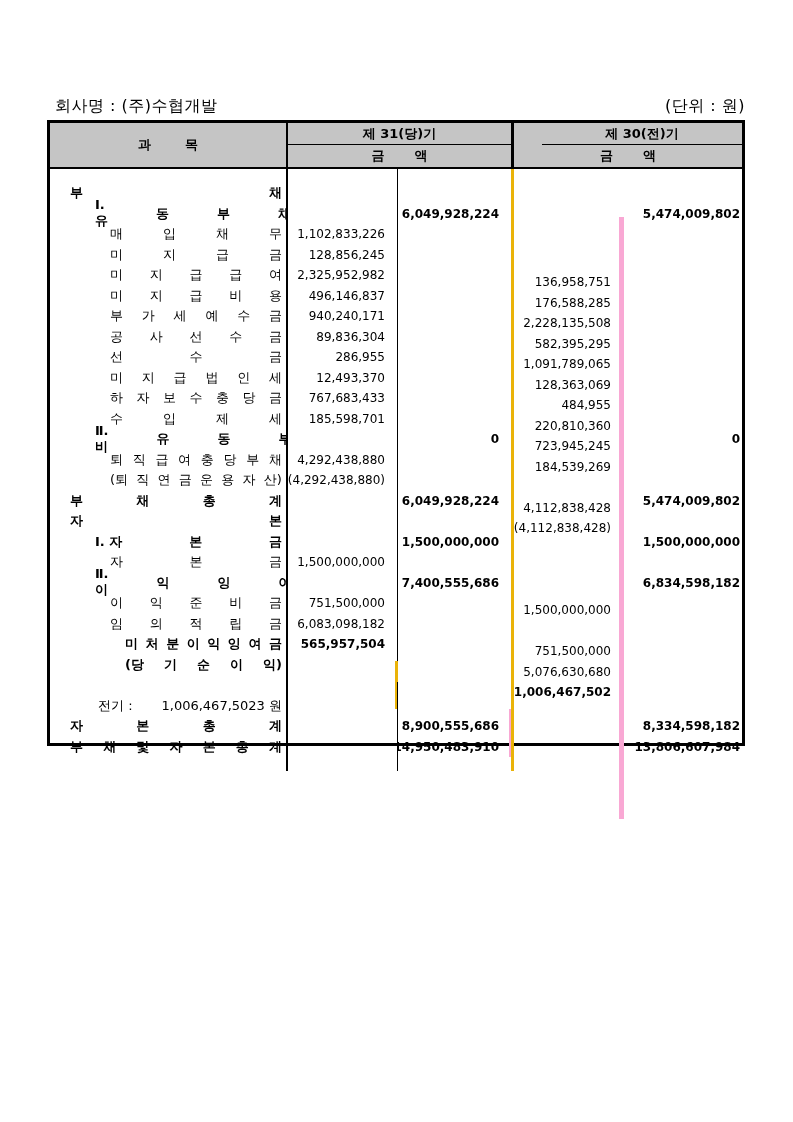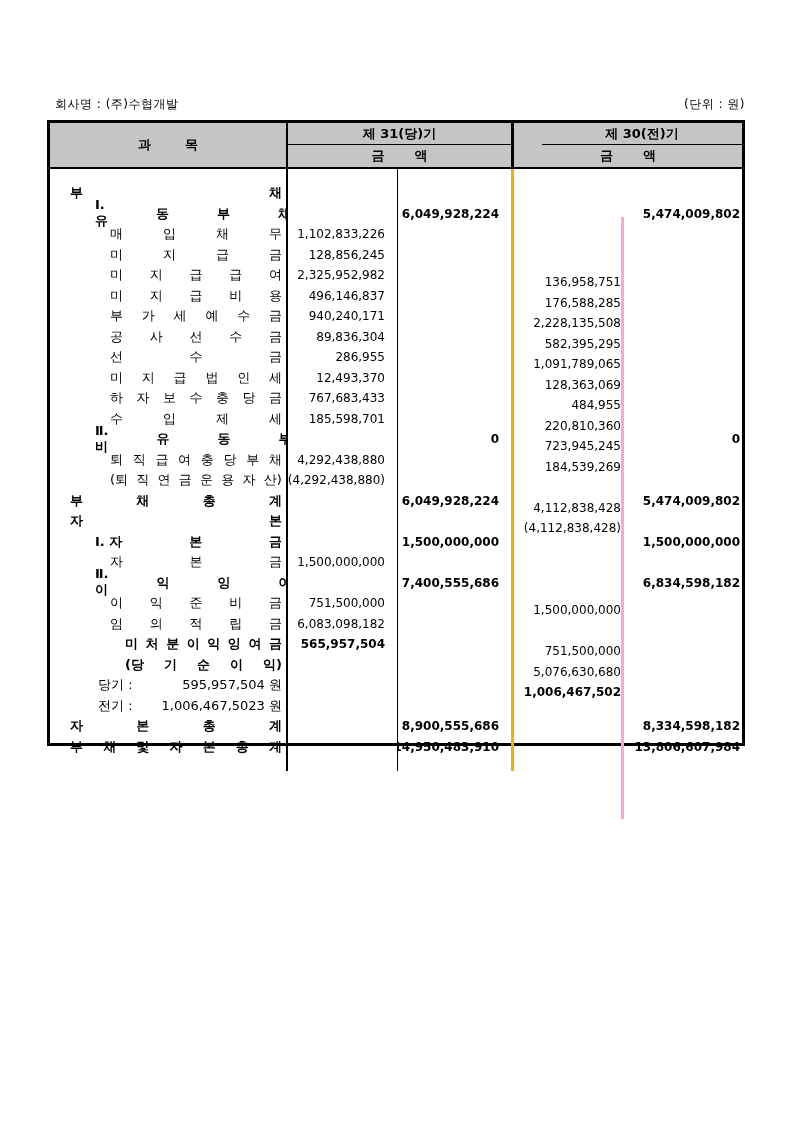--- a/index.html
+++ b/index.html
@@ -9,21 +9,21 @@
     width:793px; height:1122px;
     background:#ffffff;
     font-family:"DejaVu Sans", sans-serif;
     color:#000;
     overflow:hidden;
   }
   
   .doc-meta {
     position:absolute; left:55px; top:96px; width:690px;
     display:flex; justify-content:space-between; align-items:center;
-    font-size:12px; letter-spacing:0.5px;
+    font-size:16px; letter-spacing:0.5px;
   }
   
   .tbl {
     position:absolute; left:47px; top:120px; width:698px;
     border:3px solid #000;
     background:#fff;
   }
   
   .thead {
     display:grid;
@@ -63,21 +63,21 @@
   .lvl-deep { padding-left:75px; }
   .lvl-note { padding-left:48px; padding-right:2px; font-size:11px; }
   .td.num {
     justify-content:flex-end;
     font-size:12px;
     white-space:nowrap;
     overflow:hidden;
   }
   .td.c1 { border-right:1px solid #000; padding-right:12px; }
   .td.c2 { border-right:3px solid #eab308; padding-right:12px; }
-  .td.p1 { border-right:3px solid #f9a8d4; padding-right:0;margin-top:48px; }
+  .td.p1 { border-right:5px solid #f9a8d4; padding-right:8px;margin-top:48px; }
   .td.p2 { padding-right:2px; }
   .tr.bold .td { font-weight:bold; }
 </style>
 </head>
 <body>
 
 <div class="page">
 
   <div class="doc-meta">
     <span>회사명 : (주)수협개발</span>
@@ -404,24 +404,20 @@
             <span>순</span>
             <span>이</span>
             <span>익)</span>
           </div>
           <div class="td num c1"></div>
           <div class="td num c2"></div>
           <div class="td num p1"></div>
           <div class="td num p2"></div>
         </div>
         <div class="tr">
-          <div class="td name lvl-note">
-            <span>당기 :</span>
-            <span>595,957,504 원</span>
-          </div>
           <div class="td num c1"></div>
           <div class="td num c2"></div>
           <div class="td num p1"></div>
           <div class="td num p2"></div>
         </div>
         <div class="tr">
           <div class="td name lvl-note">
             <span>전기 :</span>
             <span>1,006,467,5023 원</span>
           </div>

